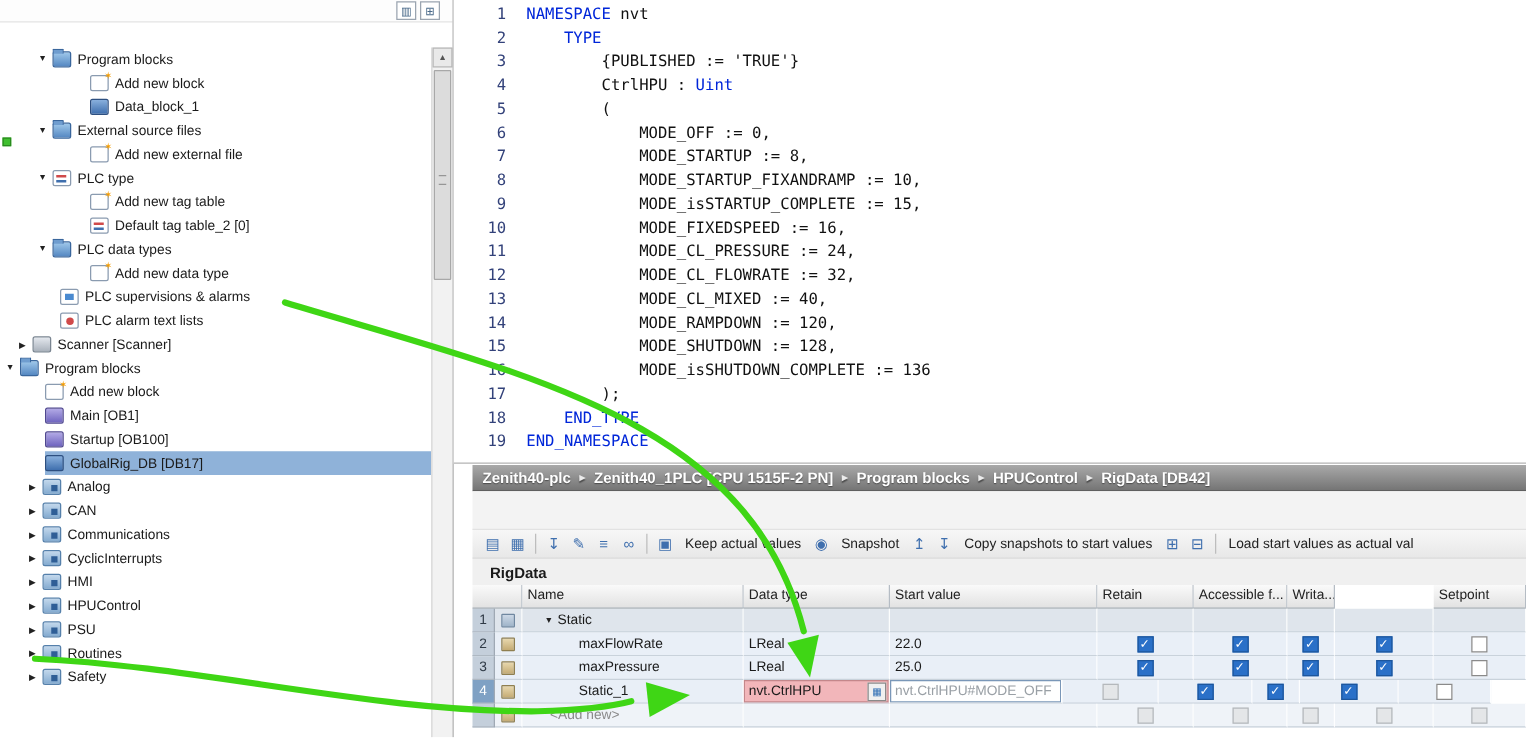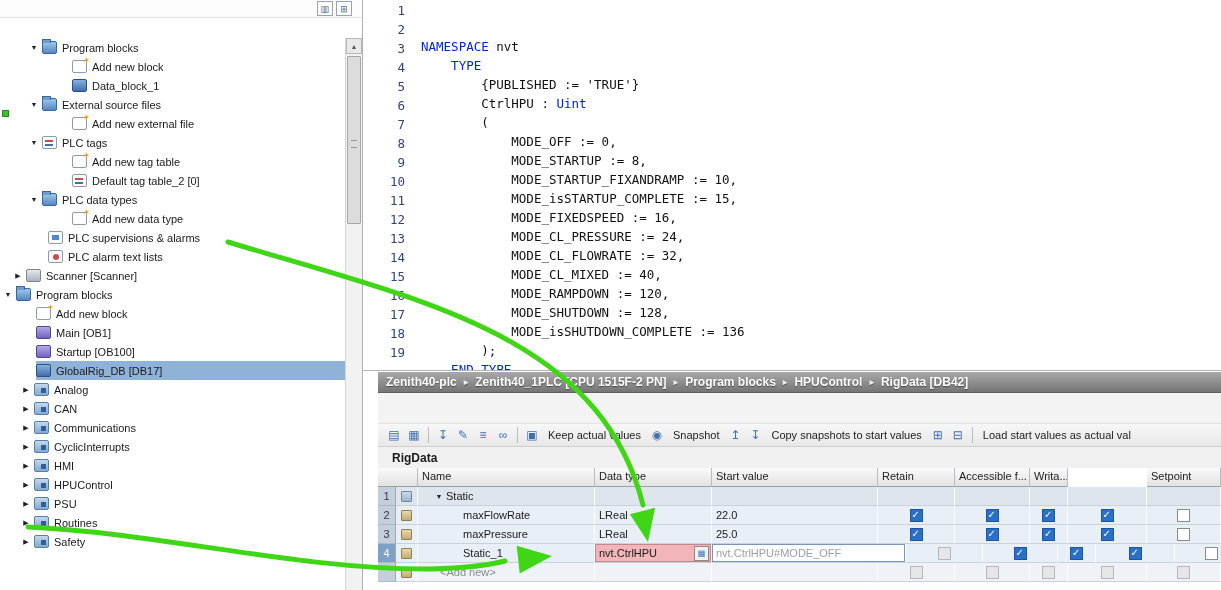--- a/index.html
+++ b/index.html
@@ -51,21 +51,21 @@
   .vs-thumb::after { content:""; position:absolute; left:3px; right:3px; top:50%; height:6px;
                      border-top:1px solid #969696; border-bottom:1px solid #969696; }
   .divider-v { position:absolute; left:362px; top:0; width:1px; height:590px; background:#b0b0b0; }
 
   
   .code-wrap { position:absolute; left:363px; top:0; width:858px; height:371px; background:#fff;
                border-bottom:1px solid #b4b4b4; overflow:hidden;
                font-family:"DejaVu Sans Mono", monospace; font-size:12.5px; line-height:19px; }
   .gutter { position:absolute; left:0; top:1px; width:42px; text-align:right; color:#33427a; }
   .gutter .ln { height:19px; }
-  .code-lines { position:absolute; left:58px; top:1px; white-space:pre; color:#111;margin-top:36px; }
+  .code-lines { position:absolute; left:58px; top:1px; white-space:pre; color:#111; }
   .code-lines .cl { height:19px; }
   .kw { color:#0026d9; }
 
   
   .bottom { position:absolute; left:378px; top:372px; right:0; bottom:0; background:#fff; }
   .breadcrumb { height:21px; display:flex; align-items:center; padding-left:8px; white-space:nowrap; overflow:hidden;
                 background:linear-gradient(#a9a9a9,#757575); color:#fff; font-weight:bold; font-size:12px;
                 text-shadow:0 1px 1px rgba(0,0,0,.45); border-bottom:1px solid #5f5f5f; }
   .bc-seg { cursor:default; }
   .bc-sep { margin:0 7px; font-size:9px; color:#ececec; }
@@ -150,21 +150,21 @@
         <div class="tree-row" style="padding-left: 72px;">
           <span class="row-body">
             <span class="ticon ic-add"></span>
             <span class="tlabel">Add new external file</span>
           </span>
         </div>
         <div class="tree-row" style="padding-left: 26px;">
           <span class="expander">▼</span>
           <span class="row-body">
             <span class="ticon ic-tags"></span>
-            <span class="tlabel">PLC tags</span>
+            <span class="tlabel">PLC type</span>
           </span>
         </div>
         <div class="tree-row" style="padding-left: 72px;">
           <span class="row-body">
             <span class="ticon ic-add"></span>
             <span class="tlabel">Add new tag table</span>
           </span>
         </div>
         <div class="tree-row" style="padding-left: 72px;">
           <span class="row-body">
@@ -459,21 +459,21 @@
             <div class="td" style="width: 22px; padding: 0px;">
               <span class="mico"></span>
             </div>
             <div class="td" style="width: 177px; padding-left: 45px;">
               <span>Static_1</span>
             </div>
             <div class="td dt-error" style="width: 117px;">
               <span>nvt.CtrlHPU</span>
               <span class="browse-btn">▦</span>
             </div>
-            <div class="td sv-edit" style="width: 194px; text-align: center;">nvt.CtrlHPU#MODE_OFF</div>
+            <div class="td sv-edit" style="width: 138px; text-align: center;">nvt.CtrlHPU#MODE_OFF</div>
             <div class="td cbcell" style="width: 77px;">
               <span class="cb dis"></span>
             </div>
             <div class="td cbcell" style="width: 75px;">
               <span class="cb on"></span>
             </div>
             <div class="td cbcell" style="width: 38px;">
               <span class="cb on"></span>
             </div>
             <div class="td cbcell" style="width: 79px;">

